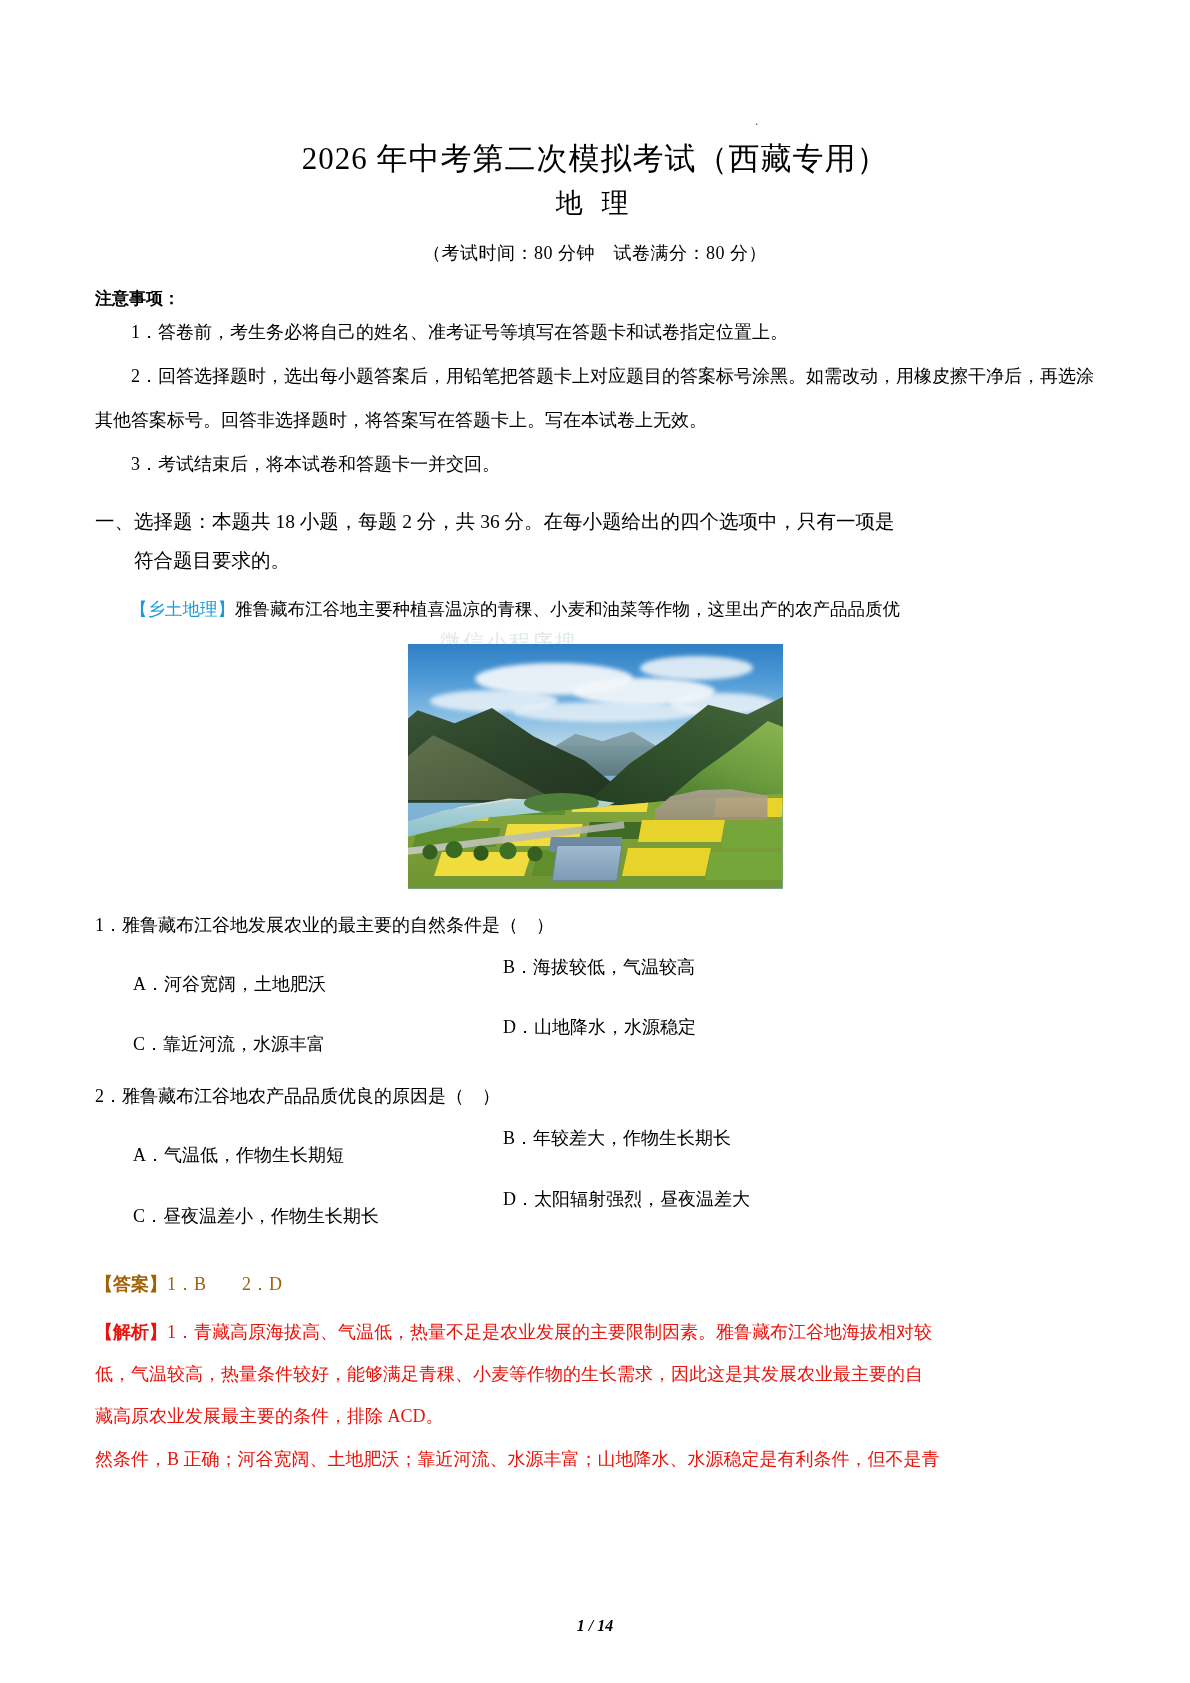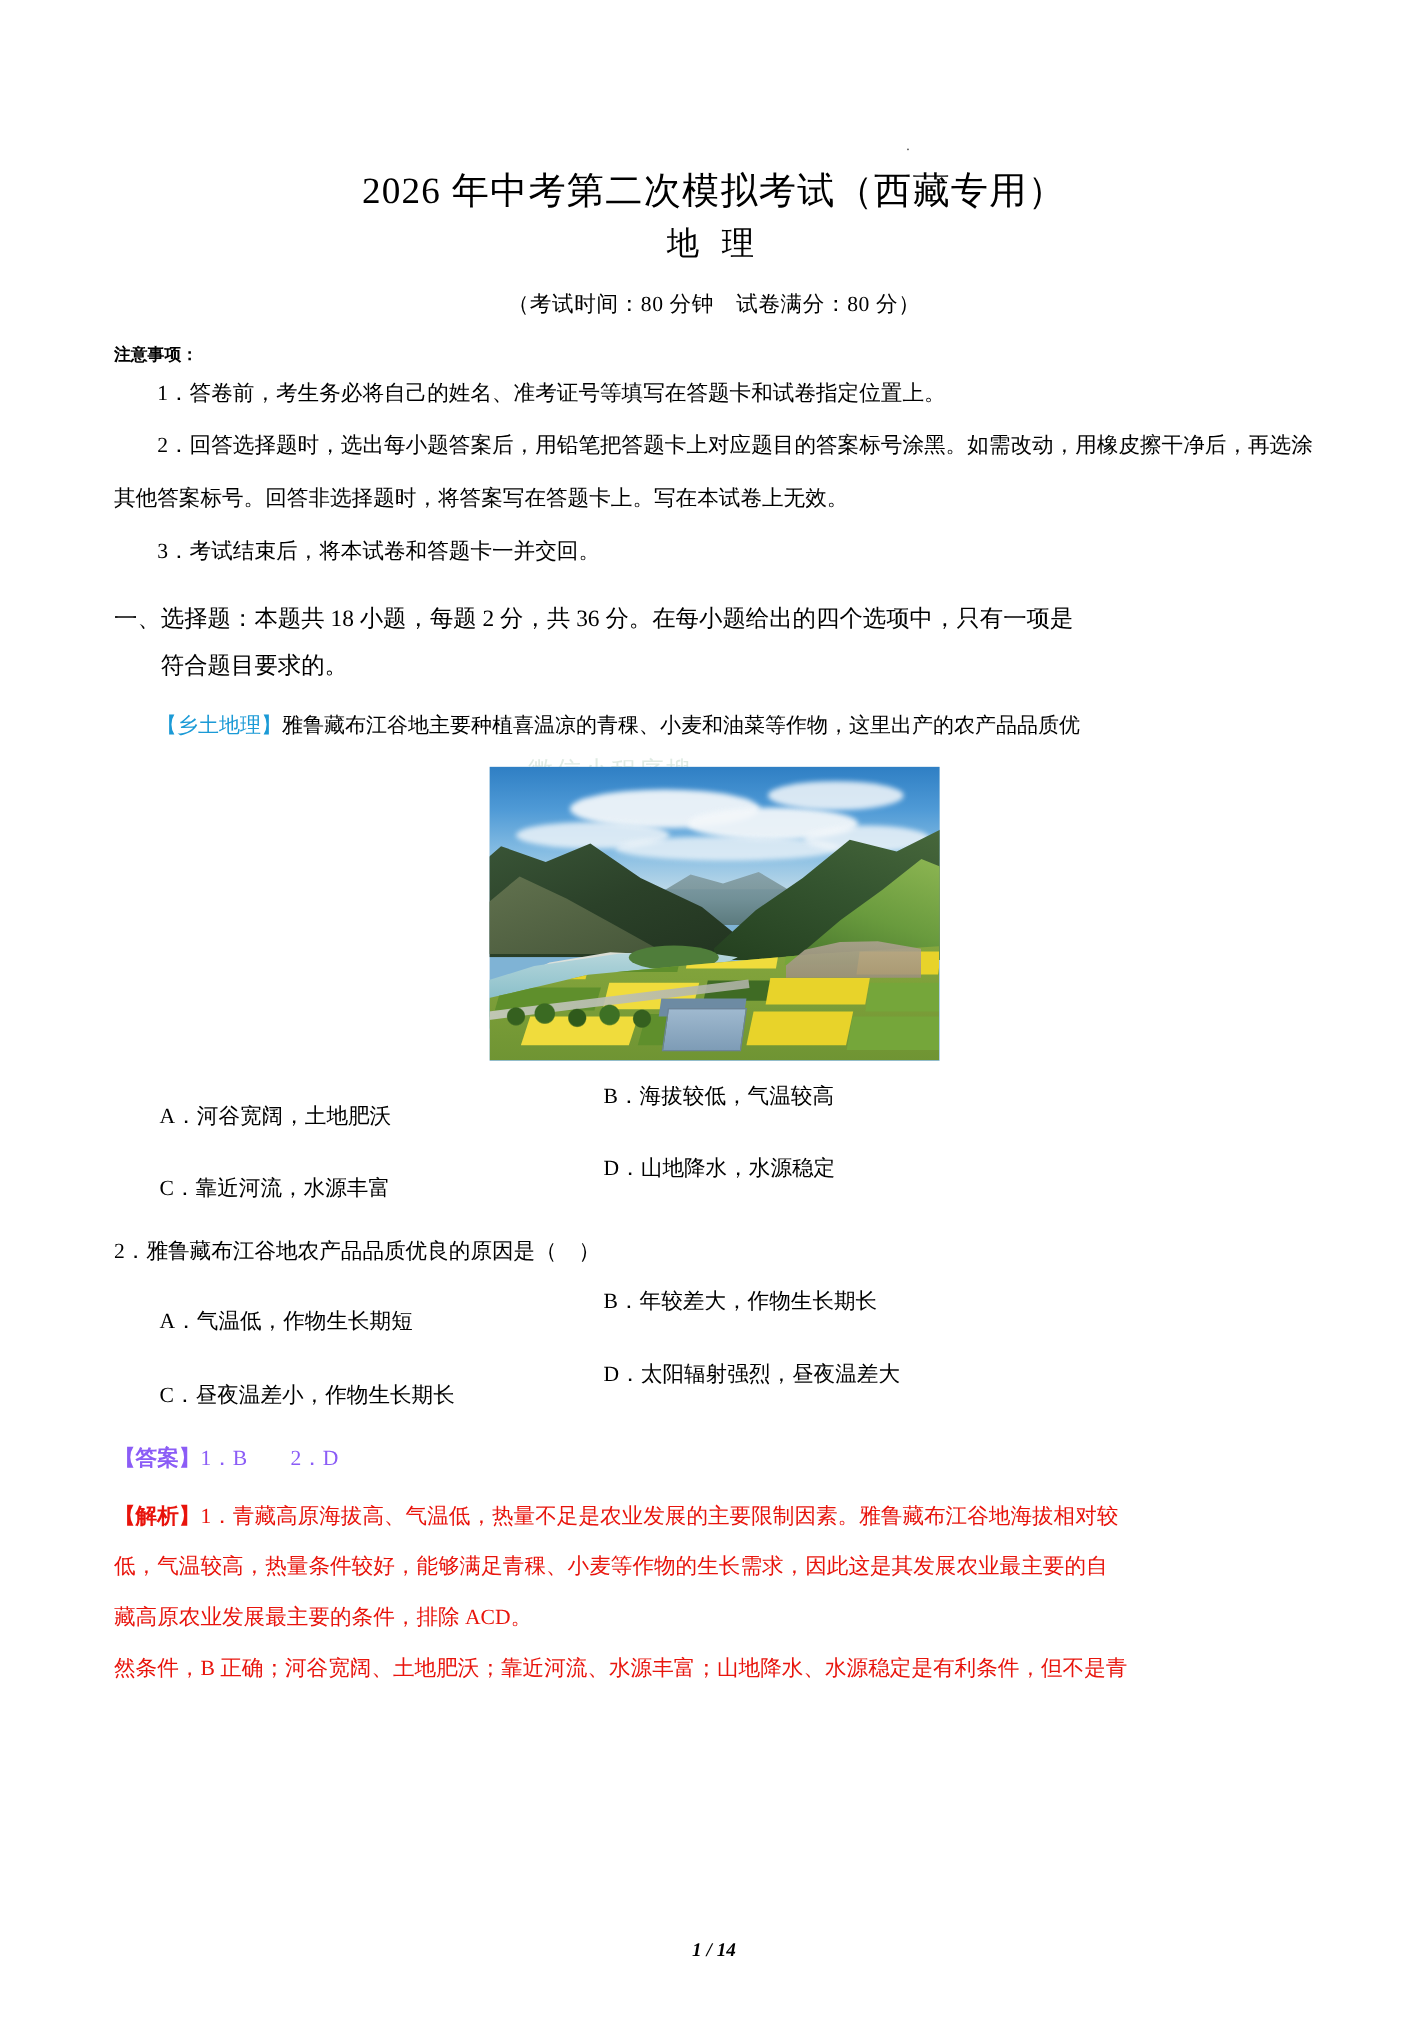--- a/index.html
+++ b/index.html
@@ -92,21 +92,21 @@
   }
   .exam-meta {
     text-align: center;
     font-size: 18px;
     margin-top: 20px;
     letter-spacing: .5px;
   }
 
   .notice-title {
     font-weight: bold;
-    font-size: 14px;
+    font-size: 17px;
     margin-top: 22px;
     font-family: "Liberation Sans", sans-serif;
   }
   .notice-item {
     font-size: 18px;
     line-height: 2.45;
     text-indent: 2em;
     margin: 0;
   }
 
@@ -263,23 +263,23 @@
     display: flex;
     font-size: 18px;
     line-height: 2.1;
     margin-top: 6px;
     padding-left: 38px;
   }
   .opt-a { width: 370px; flex: 0 0 370px; margin-top: 17px; }
   .opt-b { flex: 1; }
 
   .answer-line {
-    color: #8b5cf6;
-    font-size: 18px;
-    margin-top: 16px;
+    color: #a16207;
+    font-size: 18px;
+    margin-top: 31px;
     line-height: 1.9;
   }
   .answer-line .lbl { font-weight: bold; }
   .analysis {
     color: #e8140c;
     font-size: 18px;
     line-height: 2.35;
     margin-top: 10px;
   }
   .analysis .lbl { font-weight: bold; }
@@ -368,20 +368,21 @@
         </div>
 
         <div class="village"></div>
         <div class="road"></div>
         <div class="tree-row"></div>
         <div class="house-roof"></div>
         <div class="house-main"></div>
       </div>
     </div>
 
+    <div class="q-stem">1．雅鲁藏布江谷地发展农业的最主要的自然条件是（　）</div>
     <div class="opt-row">
       <div class="opt-a">A．河谷宽阔，土地肥沃</div>
       <div class="opt-b">B．海拔较低，气温较高</div>
     </div>
     <div class="opt-row">
       <div class="opt-a">C．靠近河流，水源丰富</div>
       <div class="opt-b">D．山地降水，水源稳定</div>
     </div>
 
     <div class="q-stem">2．雅鲁藏布江谷地农产品品质优良的原因是（　）</div>

